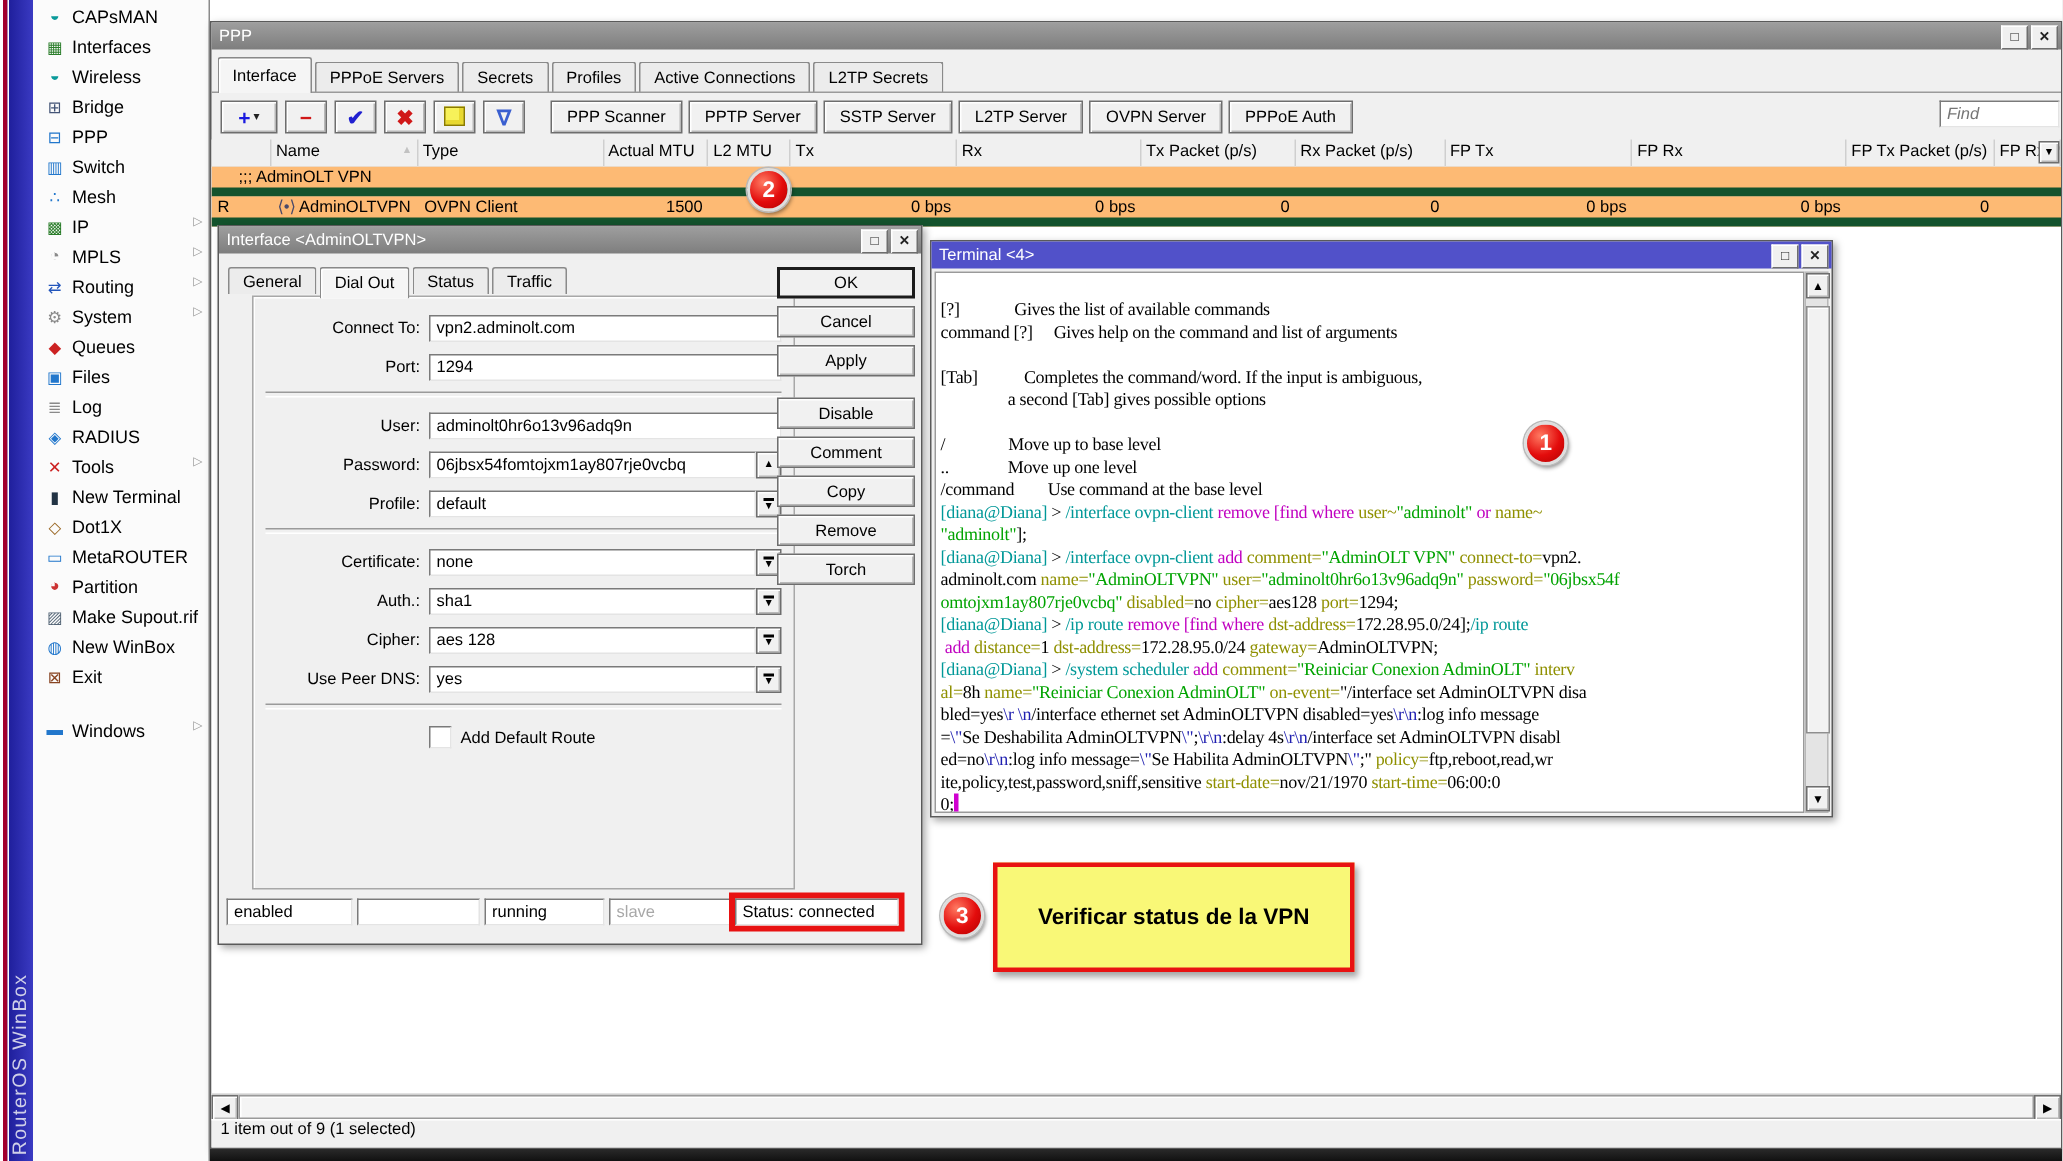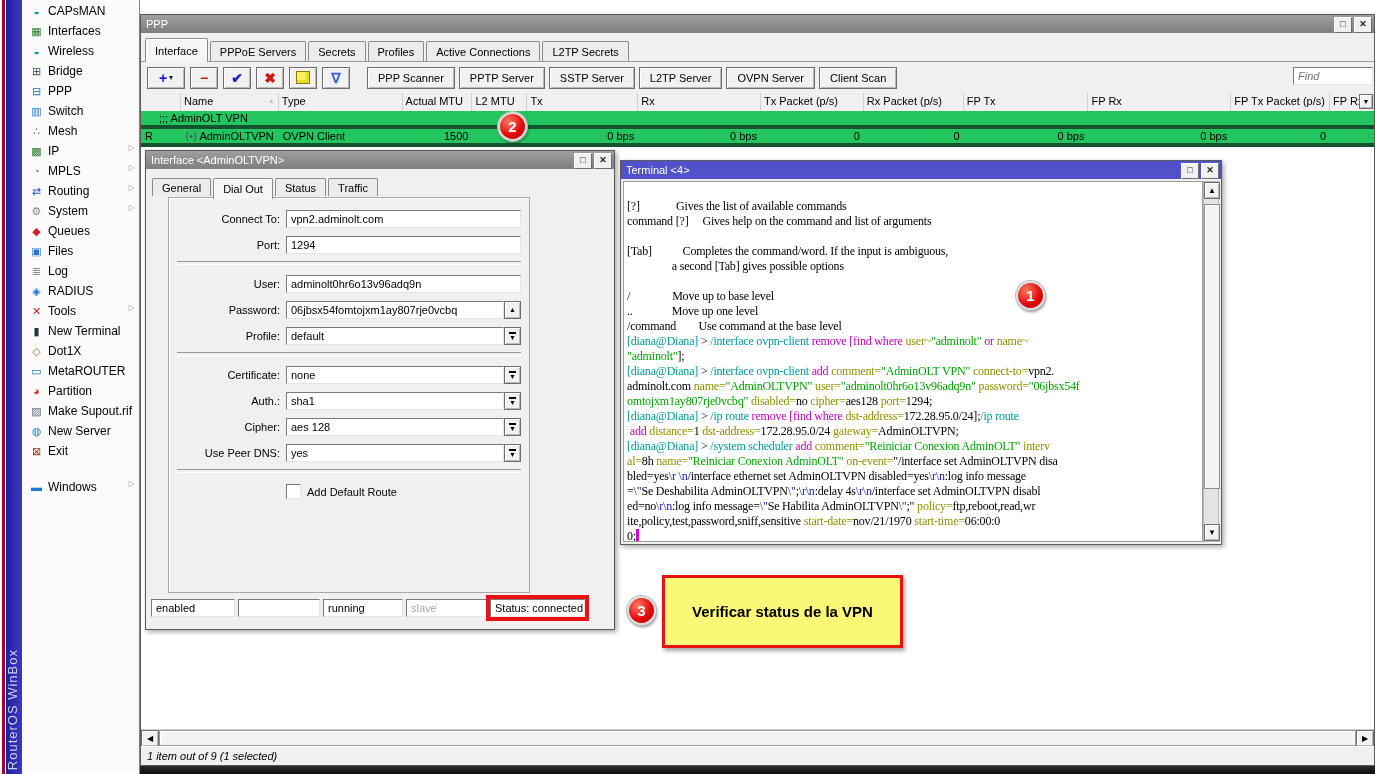--- a/index.html
+++ b/index.html
@@ -52,28 +52,28 @@
   .btn.lbl{height:22px;padding:0 10px;margin-left:4px;}
   .find{left:1152px;top:52px;width:80px;height:18px;font-style:italic;color:#999;font-size:11px;
         padding:0 4px;font-family:"Liberation Sans",sans-serif;outline:none;}
 
   
   .thead{left:0;top:78px;height:18px;width:100%;background:#f0f0f0;border-bottom:1px solid #9f9f9f;display:flex;}
   .hcell{position:relative;box-sizing:border-box;border-right:1px solid #cfcfcf;padding:2px 3px;white-space:nowrap;overflow:hidden;font-size:11px;}
   .sort{position:absolute;right:3px;top:4px;font-size:7px;color:#c2c2c2;}
   .chooser{position:absolute;right:1px;top:1px;width:14px;height:15px;font-size:7px;}
   .tbody{left:0;top:96px;bottom:35px;width:100%;background:#fff;overflow:hidden;}
-  .trow{display:flex;height:14px;line-height:14px;background:#22c55e;border-bottom:4px solid #14532d;}
+  .trow{display:flex;height:14px;line-height:14px;background:#fdba74;border-bottom:6px solid #14532d;}
   .tcell{box-sizing:border-box;padding:0 4px;white-space:nowrap;overflow:hidden;font-size:11px;}
   .if-ic{color:#4a4a6a;margin-right:2px;}
   .hscroll{left:0;bottom:19px;height:16px;width:100%;background:#ececec;border-top:1px solid #cfcfcf;display:flex;}
   .sb-btn{width:16px;height:15px;font-size:8px;}
   .hthumb{flex:1;background:#f4f4f4;border:1px solid #9a9a9a;box-shadow:inset 1px 1px 0 #fff;}
   .statusbar{left:0;bottom:0;height:19px;width:100%;background:#f0f0f0;border-top:1px solid #fff;
-             display:flex;align-items:center;padding-left:6px;box-sizing:border-box;font-style:italic;}
+             display:flex;align-items:flex-start;padding-left:6px;box-sizing:border-box;}
   .dark-strip{left:140px;top:766px;width:1235px;height:8px;background:linear-gradient(#2a2a2a,#111);}
 
   
   .dlg{left:145px;top:150px;width:470px;height:480px;}
   .dlg-tabs{left:6px;top:27px;display:flex;align-items:flex-start;height:19px;}
   .dlg-tabs .tab{height:17px;}
   .dlg-tabs .tab.active{height:20px;}
   .fieldbox{left:22px;top:46px;width:362px;height:396px;border:1px solid #a8a8a8;box-shadow:inset 1px 1px 0 #fff;
             padding:11px 8px 0 8px;box-sizing:border-box;background:#f0f0f0;}
   .frow{display:flex;align-items:center;height:19px;margin-bottom:7px;}
@@ -210,21 +210,21 @@
       <div class="sb-item">
         <span class="sb-ic" style="color: rgb(204, 51, 51);">◕</span>
         <span class="sb-lb">Partition</span>
       </div>
       <div class="sb-item">
         <span class="sb-ic" style="color: rgb(85, 102, 119);">▨</span>
         <span class="sb-lb">Make Supout.rif</span>
       </div>
       <div class="sb-item">
         <span class="sb-ic" style="color: rgb(34, 119, 204);">◍</span>
-        <span class="sb-lb">New Server</span>
+        <span class="sb-lb">New WinBox</span>
       </div>
       <div class="sb-item">
         <span class="sb-ic" style="color: rgb(136, 68, 34);">⊠</span>
         <span class="sb-lb">Exit</span>
       </div>
       <div class="sb-item" style="margin-top: 16px;">
         <span class="sb-ic" style="color: rgb(34, 119, 204);">▬</span>
         <span class="sb-lb">Windows</span>
         <span class="sb-ar">▷</span>
       </div>
@@ -268,21 +268,21 @@
           <button class="btn tbtn">
             <span style="color: rgb(58, 95, 208);">∇</span>
           </button>
         </span>
       <span id="tool-btns" style="display:flex;margin-left:8px;">
           <button class="btn lbl">PPP Scanner</button>
           <button class="btn lbl">PPTP Server</button>
           <button class="btn lbl">SSTP Server</button>
           <button class="btn lbl">L2TP Server</button>
           <button class="btn lbl">OVPN Server</button>
-          <button class="btn lbl">Client Scan</button>
+          <button class="btn lbl">PPPoE Auth</button>
         </span>
     </div>
     <input class="abs find sunken" placeholder="Find" style="">
     <div class="abs thead">
         <span class="hcell" style="width: 40px;"></span>
         <span class="hcell" style="width: 98px;">Name<span class="sort">▲</span></span>
         <span class="hcell" style="width: 124px;">Type</span>
         <span class="hcell" style="width: 70px;">Actual MTU</span>
         <span class="hcell" style="width: 55px;">L2 MTU</span>
         <span class="hcell" style="width: 111px;">Tx</span>
@@ -394,26 +394,36 @@
           <button class="btn dd-btn">
             <span class="dd-glyph">▼</span>
           </button>
         </div>
         <div class="fsep"></div>
         <div class="frow chk">
           <span class="chkbox"></span>
           <span>Add Default Route</span>
         </div>
       </div>
+    <div class="abs dlg-btns">
+        <button class="btn default">OK</button>
+        <button class="btn">Cancel</button>
+        <button class="btn">Apply</button>
+        <button class="btn gap">Disable</button>
+        <button class="btn">Comment</button>
+        <button class="btn">Copy</button>
+        <button class="btn">Remove</button>
+        <button class="btn">Torch</button>
+      </div>
     <div class="abs dlg-footer">
         <span class="foot-box sunken" style="width: 84px;">enabled</span>
         <span class="foot-box sunken" style="width: 82px;"></span>
         <span class="foot-box sunken" style="width: 80px;">running</span>
         <span class="foot-box sunken muted" style="width: 81px;">slave</span>
-        <span class="foot-box sunken hl" style="width: 95px;">Status: connected</span>
+        <span class="foot-box sunken hl" style="width: 109px;">Status: connected</span>
       </div>
   </div>
 
   <div class="abs win term">
     <div class="tbar blue">
       <span>Terminal &lt;4&gt;</span>
       <span class="tbtns">
         <span class="tb-btn">□</span>
         <span class="tb-btn">✕</span>
       </span>

